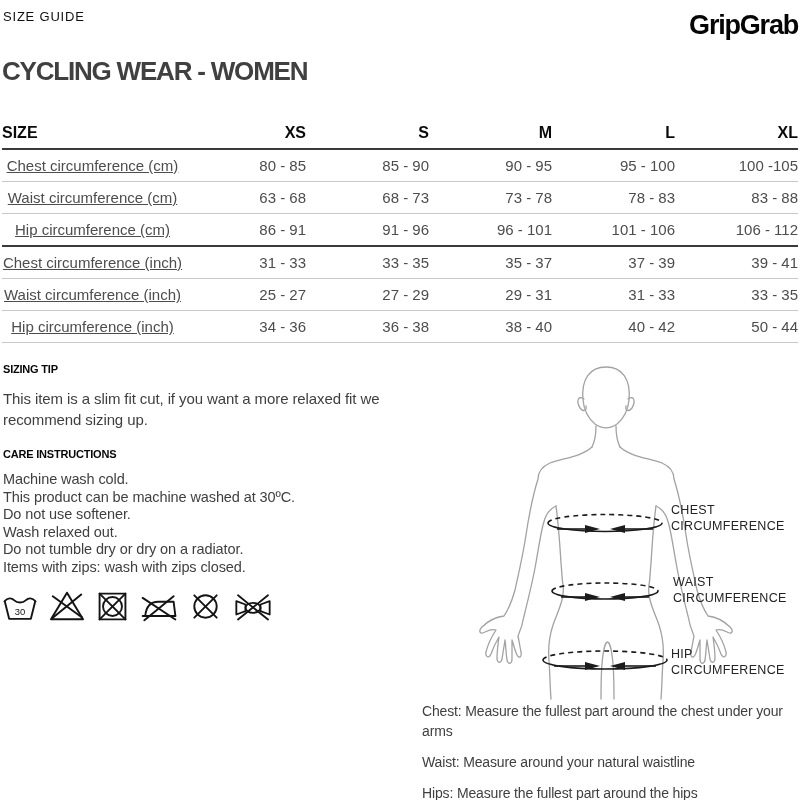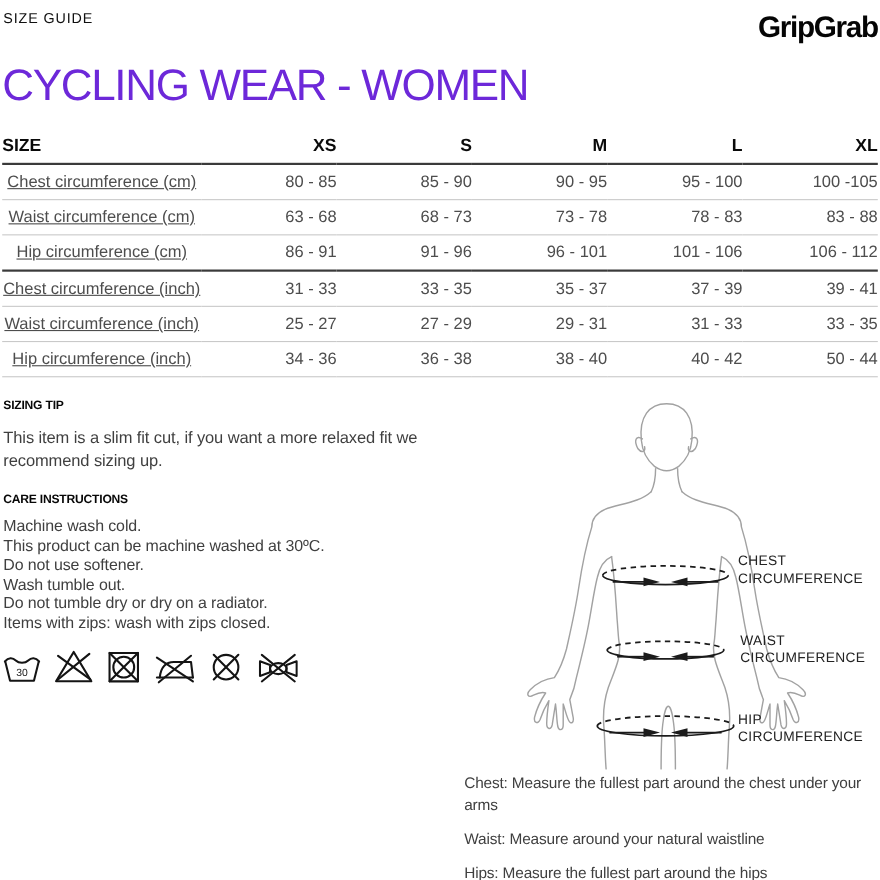--- a/index.html
+++ b/index.html
@@ -1,20 +1,20 @@
 <!DOCTYPE html>
 <html><head>
 <meta charset="utf-8">
 <style>
   html,body{margin:0;padding:0;width:800px;height:800px;background:#fff;overflow:hidden;
     font-family:"Liberation Sans",sans-serif;-webkit-font-smoothing:antialiased;}
   .page{position:relative;width:800px;height:632px;background:#fff;}
   .eyebrow{position:absolute;left:3px;top:9px;font-size:13px;letter-spacing:.8px;color:#101010;}
   .logo{position:absolute;right:2px;top:10px;font-size:27px;font-weight:bold;letter-spacing:-1.2px;color:#050505;}
-  .title{position:absolute;left:2px;top:56px;font-size:40px;font-weight:normal;letter-spacing:-1.2px;color:#6d28d9;white-space:nowrap;}
+  .title{position:absolute;left:2px;top:56px;font-size:26px;font-weight:bold;letter-spacing:-1.2px;color:#404040;white-space:nowrap;}
   table.sizes{position:absolute;left:2px;top:118px;width:796px;border-collapse:collapse;table-layout:fixed;}
   table.sizes th{height:30px;font-size:16px;font-weight:bold;color:#0a0a0a;text-align:right;
     border-bottom:2px solid #3a3a3a;vertical-align:middle;padding:0;}
   table.sizes th:first-child{text-align:left;}
   table.sizes td{height:31px;font-size:15px;color:#4d4d4d;text-align:right;
     border-bottom:1px solid #c9c9c9;vertical-align:middle;padding:0;}
   table.sizes td:first-child{text-align:center;text-decoration:underline;}
   table.sizes tr.section-break td{border-bottom:2px solid #3a3a3a;}
   .sec-heading{position:absolute;left:3px;font-size:11px;font-weight:bold;color:#070707;letter-spacing:-.2px;}
   .tip-text{position:absolute;left:3px;top:388px;width:435px;font-size:15px;line-height:21px;color:#3f3f3f;letter-spacing:-.1px;}
@@ -108,21 +108,21 @@
   </table>
 
   <div class="sec-heading" style="top:363px">SIZING TIP</div>
   <div class="tip-text">This item is a slim fit cut, if you want a more relaxed fit we recommend sizing up.</div>
 
   <div class="sec-heading" style="top:448px">CARE INSTRUCTIONS</div>
   <div class="care-lines">
     <div>Machine wash cold.</div>
     <div>This product can be machine washed at 30ºC.</div>
     <div>Do not use softener.</div>
-    <div>Wash tumble out.</div>
+    <div>Wash relaxed out.</div>
     <div>Do not tumble dry or dry on a radiator.</div>
     <div>Items with zips: wash with zips closed.</div>
   </div>
 
   <div class="care-icons">
     <span>
       <svg width="34" height="29" viewBox="0 0 36 30" fill="none" stroke="#141414" stroke-width="2" stroke-linecap="round" stroke-linejoin="round">
         <path d="M2 9 L6.5 27 L29.5 27 L34 9"></path>
         <path d="M1.5 8.5 C5 4.5 9 4.5 12 7.5 C15 10.5 21 10.5 24 7.5 C27 4.5 31 4.5 34.5 8.5"></path>
         <text x="18" y="22.5" font-size="10" text-anchor="middle" fill="#141414" stroke="none" font-family="Liberation Sans, sans-serif">30</text>

